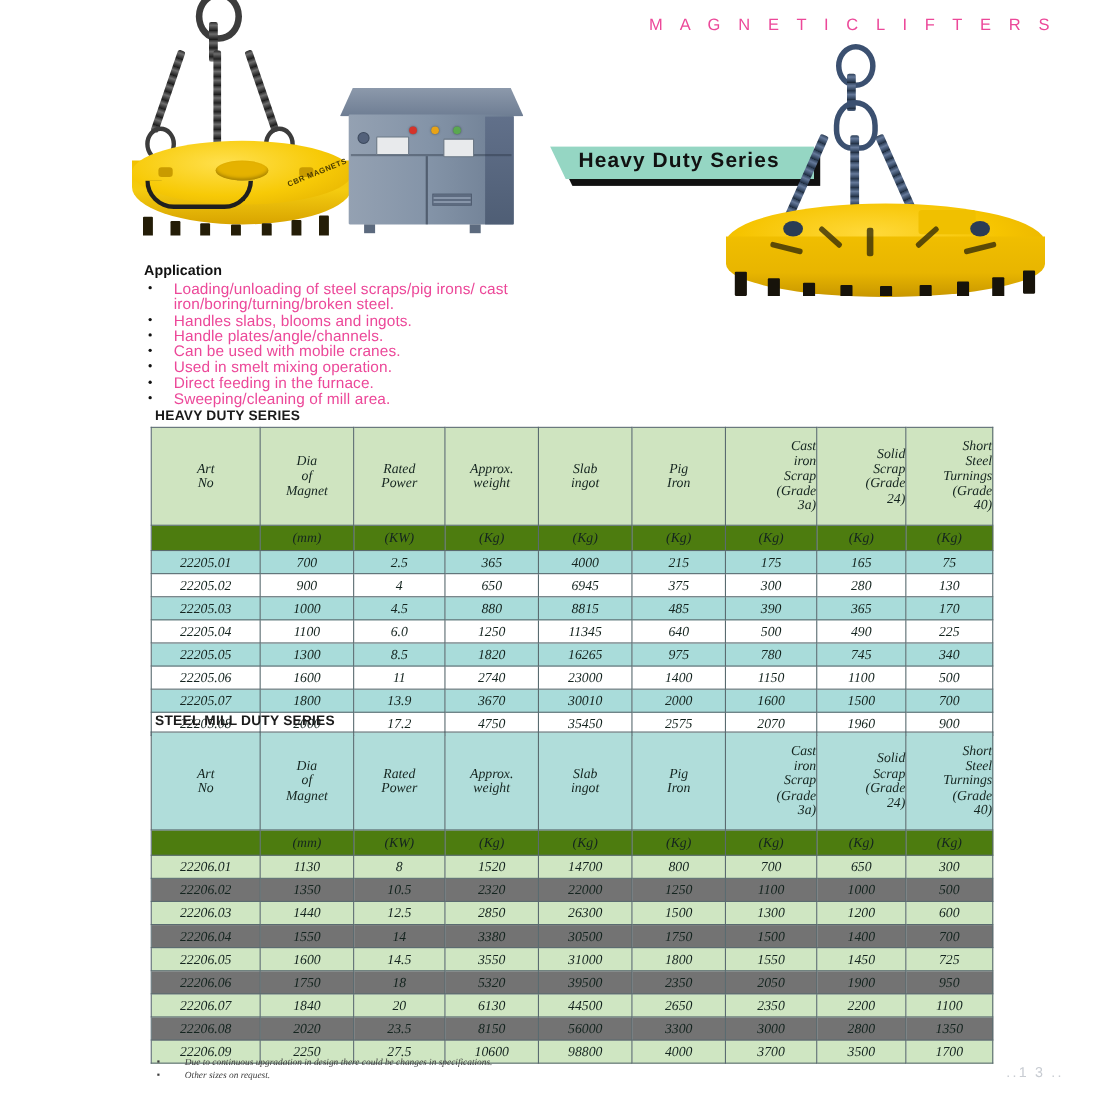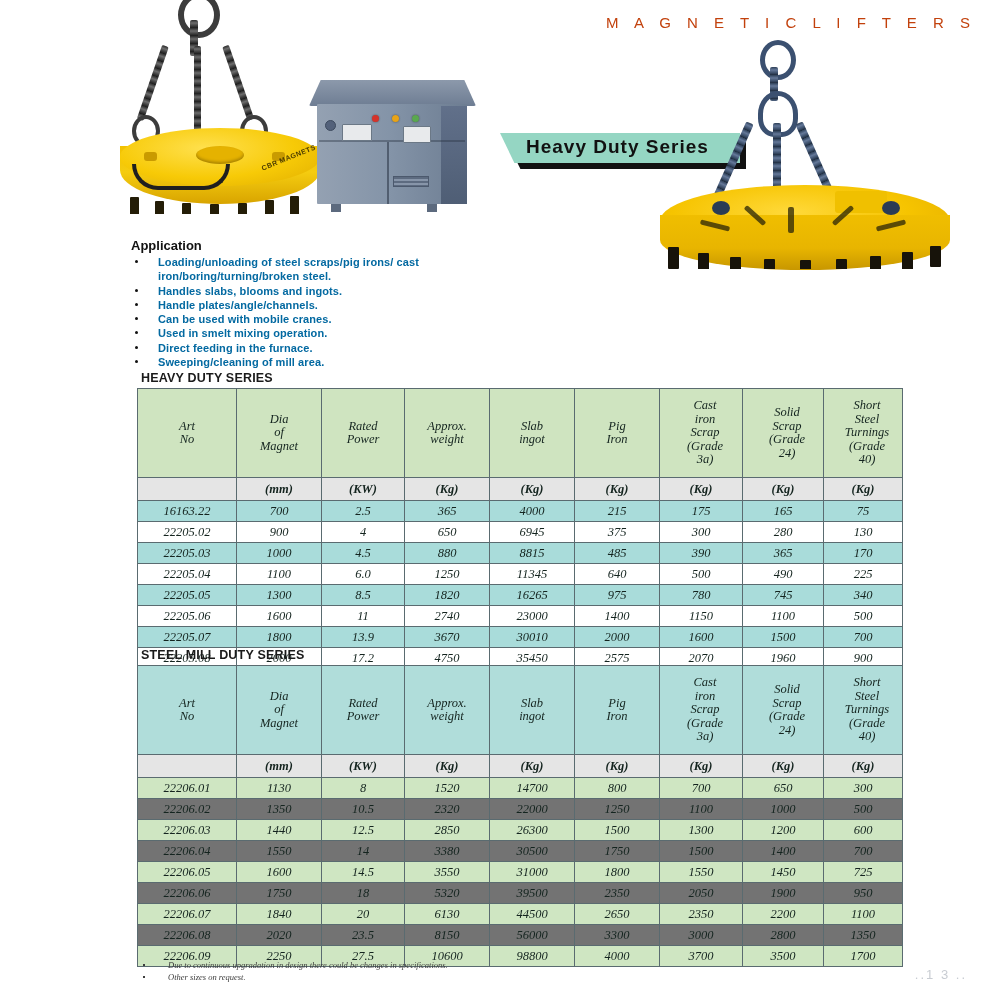--- a/index.html
+++ b/index.html
@@ -13,24 +13,24 @@
     position: relative;
     font-family: "Liberation Sans", sans-serif;
     color: #1a1a1a;
     overflow: hidden;
   }
 
   
   .page-header {
     position: absolute;
     top: 14px;
-    right: 24px;
+    right: 40px;
     font-size: 15px;
     letter-spacing: 6px;
-    color: #c2410c;
+    color: #ec4899;
     font-family: "Liberation Sans", sans-serif;
     font-weight: 400;
     white-space: nowrap;
   }
 
   
   .hero {
     position: absolute;
     left: 0;
     top: 0;
@@ -332,26 +332,25 @@
     margin: 0 0 2px 0;
     font-size: 13px;
     font-weight: bold;
     color: #111;
     font-family: "Liberation Sans", sans-serif;
   }
   .app-list { margin: 0; padding: 0; list-style: none; }
   .app-list li {
     position: relative;
     padding-left: 27px;
-    font-size: 11px;
+    font-size: 14px;
     line-height: 14.3px;
-    color: #0369a1;
+    color: #ec4899;
     margin-bottom: 0px;
     letter-spacing: .1px;
-    font-weight: bold;
   }
   .app-list li .dot {
     position: absolute;
     left: 4px;
     top: 5px;
     width: 3px; height: 3px;
     background: #111;
     border-radius: 50%;
   }
 
@@ -381,28 +380,27 @@
     padding: 0;
   }
   .spec-table thead th {
     font-weight: normal;
     height: 88px;
     line-height: 13.5px;
     vertical-align: middle;
   }
   .spec-table thead th.multi {
     vertical-align: middle;
-    text-align: center;
+    text-align: right;
     padding-left: 8px;
     line-height: 13.5px;
   }
   .spec-table tr.units td {
     height: 22px;
-    background: #e5e5e5;
-    font-weight: bold;
+    background: #4d7c0f;
   }
   .spec-table tbody td {
     height: 20px;
   }
 
   
   .c0 { width: 98px; }
   .c1 { width: 84px; }
   .c2 { width: 82px; }
   .c3 { width: 84px; }
@@ -592,21 +590,21 @@
         <td class="c1">(mm)</td>
         <td class="c2">(KW)</td>
         <td class="c3">(Kg)</td>
         <td class="c4">(Kg)</td>
         <td class="c5">(Kg)</td>
         <td class="c6">(Kg)</td>
         <td class="c7">(Kg)</td>
         <td class="c8">(Kg)</td>
       </tr>
       <tr class="alt">
-        <td class="c0">16163.22</td>
+        <td class="c0">22205.01</td>
         <td class="c1">700</td>
         <td class="c2">2.5</td>
         <td class="c3">365</td>
         <td class="c4">4000</td>
         <td class="c5">215</td>
         <td class="c6">175</td>
         <td class="c7">165</td>
         <td class="c8">75</td>
       </tr>
       <tr class="plain">

